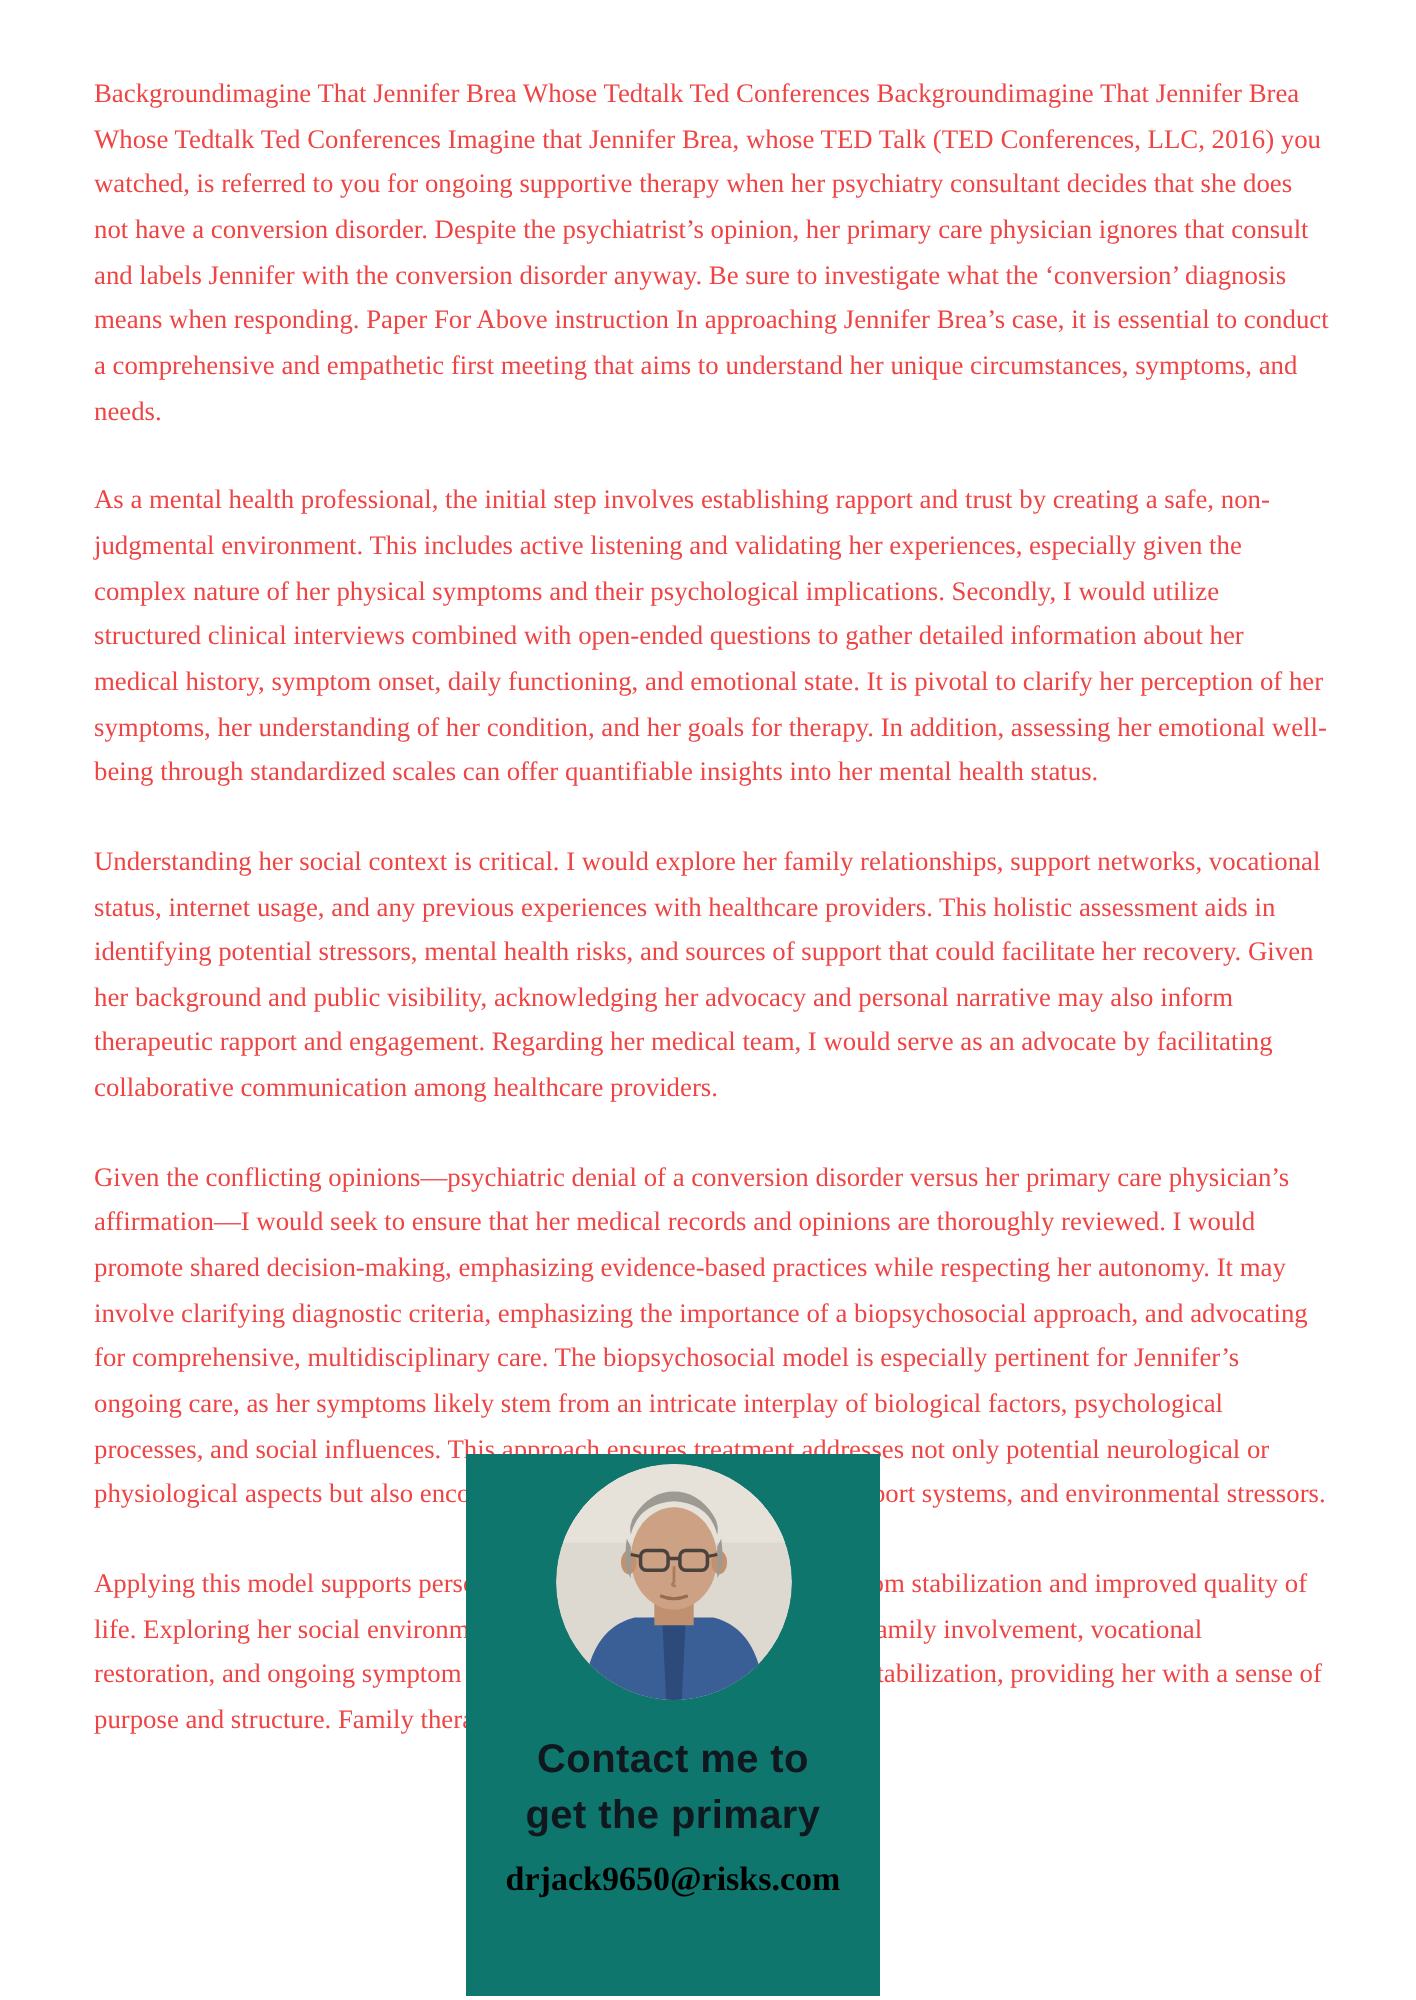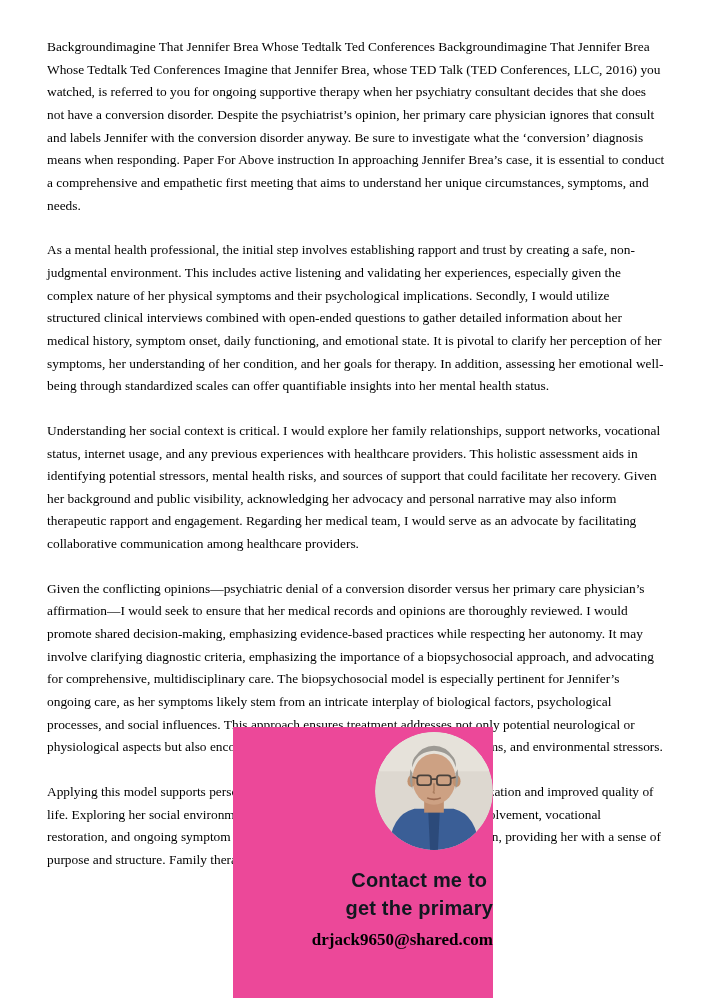--- a/index.html
+++ b/index.html
@@ -3,28 +3,28 @@
 <meta charset="utf-8">
 <style>
   html,body{margin:0;padding:0;}
   body{
     width:708px;height:1000px;position:relative;overflow:hidden;
     background:#ffffff;
     font-family:"Liberation Serif","DejaVu Serif",serif;
   }
   .page{
     position:absolute;left:47px;top:36px;width:618px;
-    color:#000000;font-size:13.4px;line-height:1.69;
+    color:#ef4444;font-size:13.4px;line-height:1.69;
     text-align:left;
   }
   .para{margin:0 0 22px 0;}
   .ad{
-    position:absolute;left:233px;top:727px;width:260px;height:271px;
-    background:#ec4899;
-    display:flex;flex-direction:column;align-items:flex-end;
+    position:absolute;left:233px;top:727px;width:207px;height:271px;
+    background:#0f766e;
+    display:flex;flex-direction:column;align-items:center;
     box-sizing:border-box;padding-top:5px;
   }
   .avatar{
     width:118px;height:118px;border-radius:50%;overflow:hidden;
     flex:0 0 auto;
   }
   .avatar svg{display:block;width:118px;height:118px;}
   .ad-cta{
     margin-top:16px;
     font-family:"Liberation Sans","DejaVu Sans",sans-serif;
@@ -83,14 +83,14 @@
 
         <path d="M60 52 L60 60 Q58 62 61 62" fill="none" stroke="#a97c5e" stroke-width="1.4"></path>
         <path d="M53 67 Q60 70 67 67" fill="none" stroke="#9a6a50" stroke-width="1.6"></path>
       </g>
     </svg>
   </div>
   <div class="ad-cta">
     <div>Contact me to</div>
     <div>get the primary</div>
   </div>
-  <div class="ad-email">drjack9650@shared.com</div>
+  <div class="ad-email">drjack9650@risks.com</div>
 </div>
 
 </body></html>

